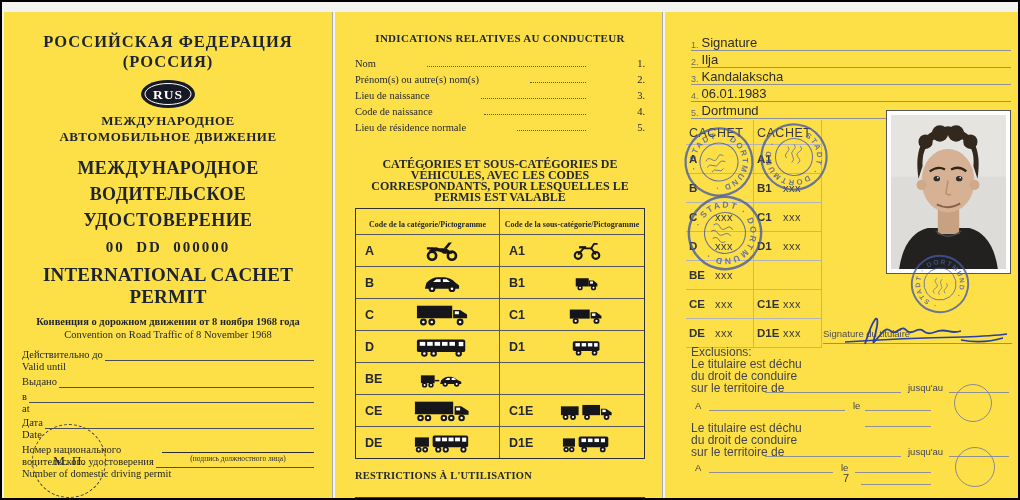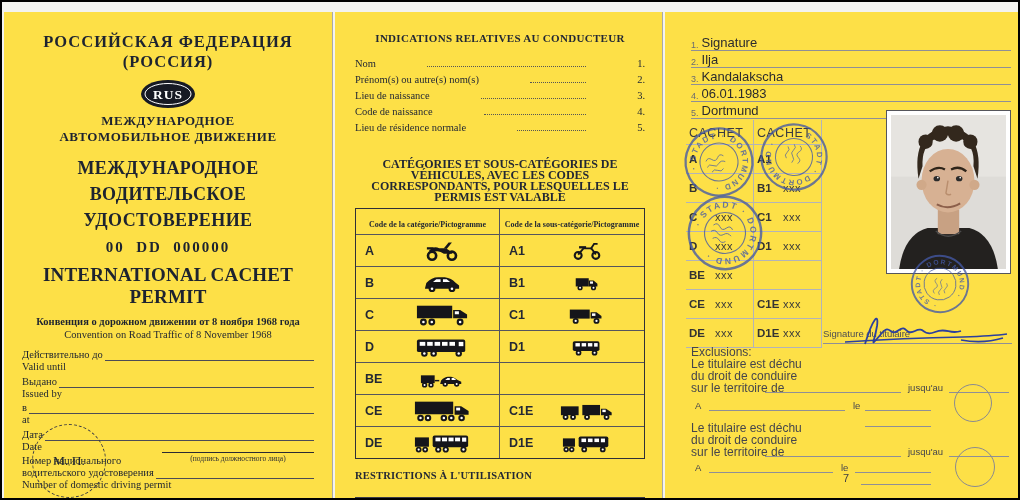--- a/index.html
+++ b/index.html
@@ -117,21 +117,20 @@
             <span class="flabel">Действительно до</span>
             <span class="fline"></span>
           </div>
         <div class="fen">Valid until</div>
       </div>
       <div class="f">
         <div class="frow">
             <span class="flabel">Выдано</span>
             <span class="fline"></span>
           </div>
-        <div class="fen">Issued by</div>
       </div>
       <div class="f">
         <div class="frow">
             <span class="flabel">в</span>
             <span class="fline"></span>
           </div>
         <div class="fen">at</div>
       </div>
       <div class="f">
         <div class="frow">

